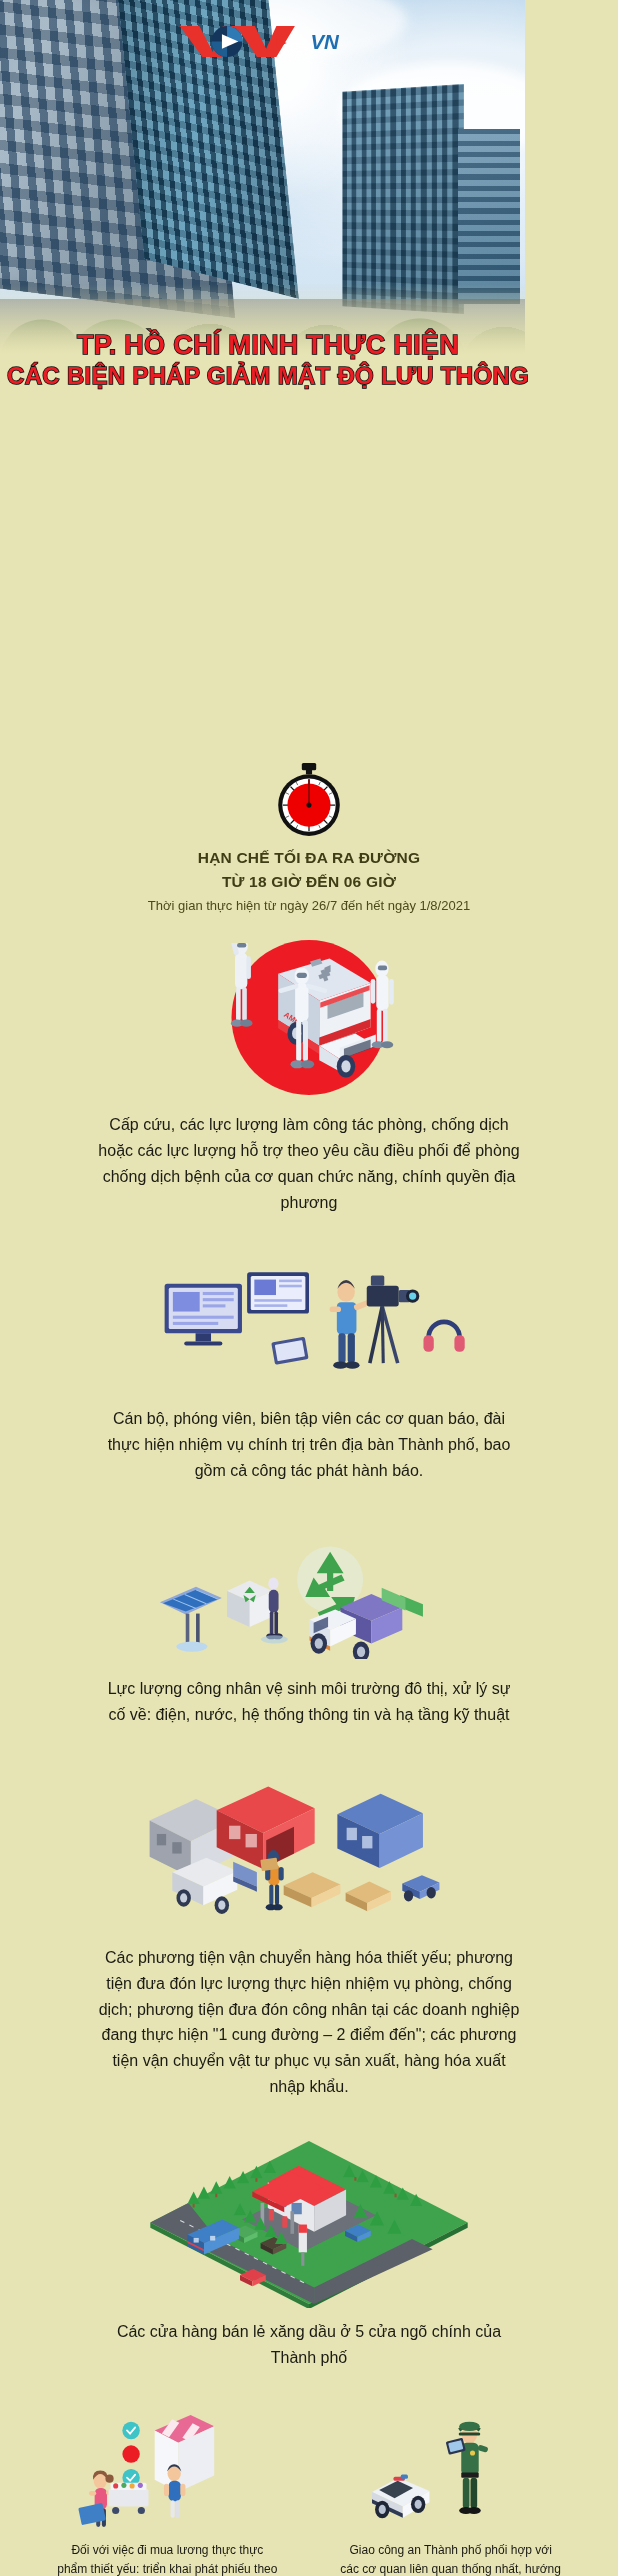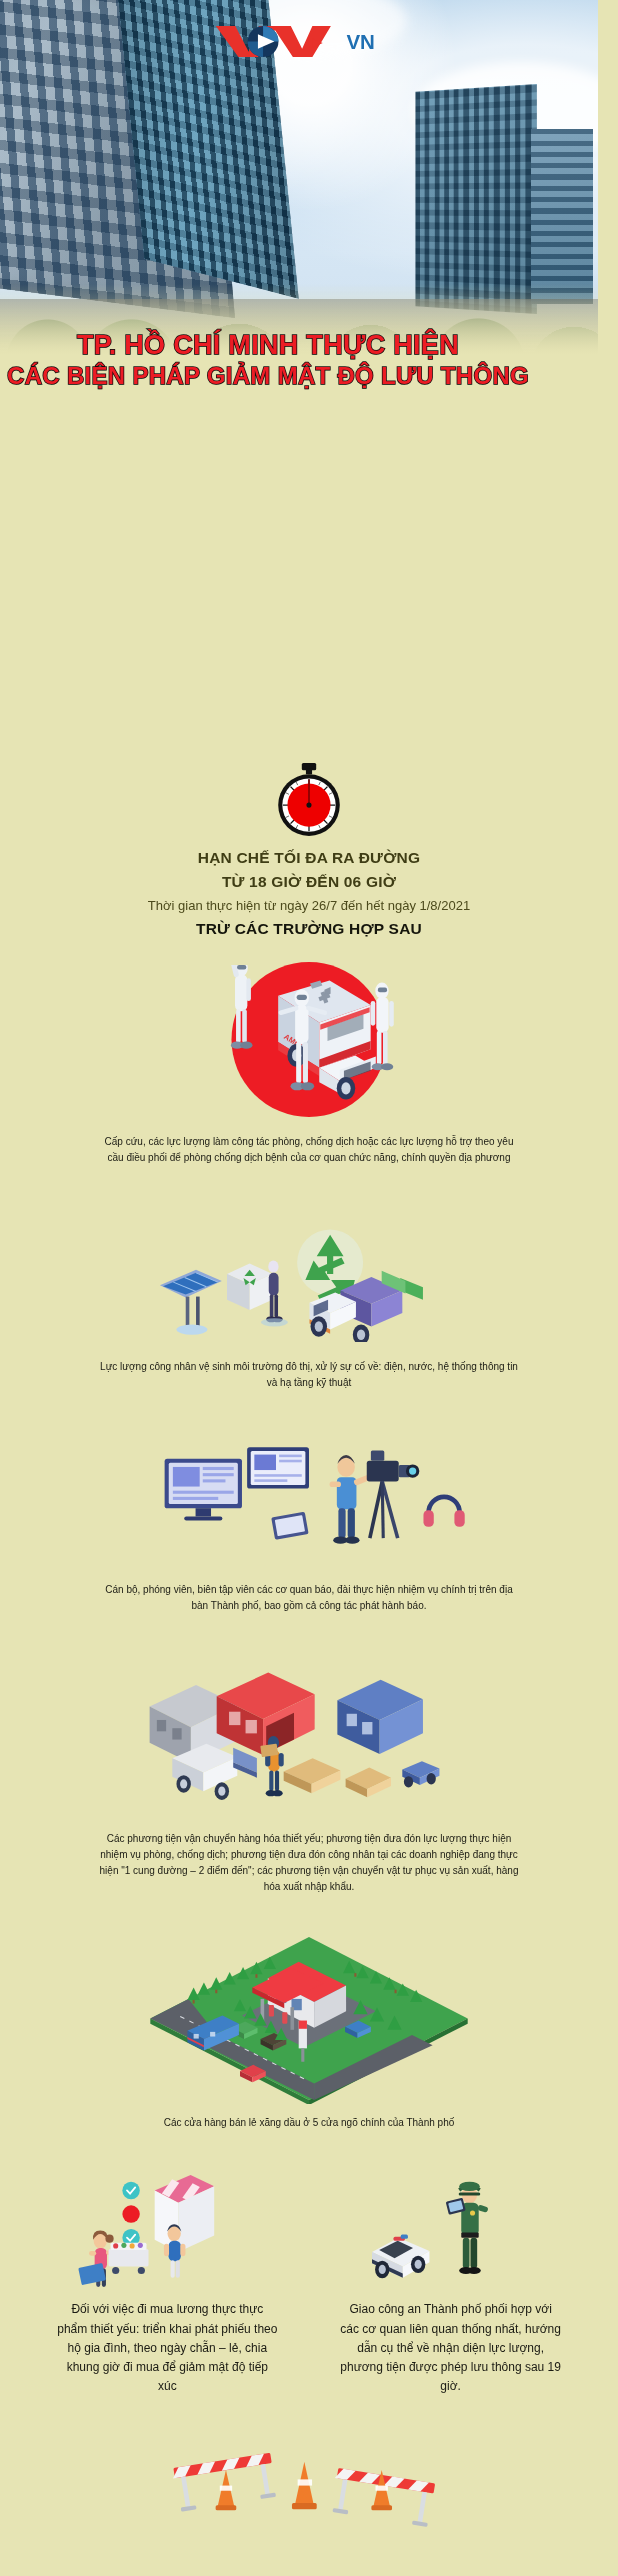--- a/index.html
+++ b/index.html
@@ -6,21 +6,21 @@
   html, body { background: #e6e4b4; }
   body {
     width: 618px;
     font-family: "Liberation Sans", "DejaVu Sans", sans-serif;
     color: #1d1d1b;
     -webkit-font-smoothing: antialiased;
   }
   .page { width: 618px; height: 2732px; position: relative; background: #e6e4b4; overflow: hidden; }
 
   
-  .hero { position: relative; width: 598px; height: 361px; overflow: hidden; }
+  .hero { position: relative; width: 525px; height: 361px; overflow: hidden; font-style: italic; }
   .sky {
     position: absolute; inset: 0;
     background:
       radial-gradient(circle at 52% 18%, rgba(255,255,255,.95) 0 9%, rgba(255,255,255,.0) 34%),
       radial-gradient(ellipse at 12% 10%, rgba(255,255,255,.8) 0 16%, rgba(255,255,255,0) 45%),
       radial-gradient(ellipse at 88% 30%, rgba(255,255,255,.75) 0 18%, rgba(255,255,255,0) 50%),
       linear-gradient(180deg,#9cc4e4 0%, #b9d6ee 38%, #d5e6f4 70%, #cfe0ef 100%);
   }
   .cloudA,.cloudB,.cloudC {
     position:absolute; background: rgba(255,255,255,.85); border-radius:50%; filter: blur(5.2px);
@@ -121,21 +121,21 @@
     font-size:13px; font-weight:400; color:#4c4a1c; margin-top:3.1px; line-height:1.5;
   }
   .lead h3 {
     font-size:15.5px; font-weight:800; color:#15150c; letter-spacing:0.2px; margin-top:4.1px;
     text-transform:uppercase;
   }
 
   
   .section { width:618px; padding: 0 52px; text-align:center; }
   .caption {
-    font-size:10px; line-height:1.62; color:#1b1b13; font-weight:400;
+    font-size:16px; line-height:1.62; color:#1b1b13; font-weight:400;
     max-width: 422px; margin: 0 auto;
   }
   .art { width:100%; display:flex; justify-content:center; align-items:flex-end; }
 
   
   .amb-wrap { position:relative; width:289px; height:155px; }
   .amb-circle {
     position:absolute; left:50%; top:0; transform:translateX(-50%);
     width:155px; height:155px; border-radius:50%; background:#ed1c24;
   }
@@ -240,21 +240,20 @@
       <circle cx="66" cy="84" r="42" fill="#ee0000"></circle>
       <line x1="66" y1="84" x2="66" y2="34" stroke="#7b0000" stroke-width="3"></line>
       <circle cx="66" cy="84" r="5" fill="#111"></circle>
     </svg>
   </div>
 
   <div class="lead">
     <h2>HẠN CHẾ TỐI ĐA RA ĐƯỜNG</h2>
     <h2>TỪ 18 GIỜ ĐẾN 06 GIỜ</h2>
     <div class="sub">Thời gian thực hiện từ ngày 26/7 đến hết ngày 1/8/2021</div>
-    <h3>TRỪ CÁC TRƯỜNG HỢP SAU</h3>
   </div>
 
   <div class="section" style="margin-top:24px">
     <div class="art">
       <div class="amb-wrap">
         <div class="amb-circle"></div>
         <div class="amb-inner">
           <svg width="216" height="149" viewBox="0 0 420 290" aria-hidden="true">
 
             <g>
@@ -324,91 +323,20 @@
             </g>
           </svg>
         </div>
       </div>
     </div>
     <p class="caption" style="margin-top:17.5px">Cấp cứu, các lực lượng làm công tác phòng, chống dịch hoặc các lực lượng hỗ trợ theo yêu cầu điều phối để phòng chống dịch bệnh của cơ quan chức năng, chính quyền địa phương</p>
   </div>
 
   <div class="section" style="margin-top:46px">
     <div class="art">
-      <div class="san-wrap">
-        <svg width="361" height="129" viewBox="0 0 700 250" aria-hidden="true">
-
-          <g transform="translate(60,100)">
-            <polygon points="0,40 70,10 120,32 50,64" fill="#8fa8d8"></polygon>
-            <polygon points="6,42 70,16 112,34 50,58" fill="#2f6fbd"></polygon>
-            <g stroke="#9dc4ef" stroke-width="2">
-              <line x1="26" y1="34" x2="70" y2="52"></line>
-              <line x1="48" y1="25" x2="90" y2="43"></line>
-              <line x1="70" y1="16" x2="112" y2="34"></line>
-            </g>
-            <rect x="50" y="62" width="7" height="60" fill="#5a6480"></rect>
-            <rect x="70" y="62" width="7" height="60" fill="#4a5470"></rect>
-            <ellipse cx="62" cy="126" rx="30" ry="10" fill="#bcd8ee"></ellipse>
-          </g>
-
-          <g transform="translate(190,92)">
-            <polygon points="0,26 44,6 88,26 44,46" fill="#e8eaee"></polygon>
-            <polygon points="0,26 44,46 44,96 0,76" fill="#cfd4db"></polygon>
-            <polygon points="44,46 88,26 88,76 44,96" fill="#eef0f3"></polygon>
-            <g fill="#3fa34d">
-              <polygon points="44,18 54,30 34,30"></polygon>
-              <polygon points="32,34 44,42 36,48"></polygon>
-              <polygon points="56,34 44,42 52,48"></polygon>
-            </g>
-          </g>
-
-          <g transform="translate(320,26)">
-            <circle cx="70" cy="70" r="64" fill="#e3efe4" opacity=".55"></circle>
-            <g fill="#3fa34d">
-              <polygon points="70,16 96,58 76,58 76,92 64,92 64,58 44,58"></polygon>
-              <polygon points="22,104 70,104 60,88 98,72 92,60 48,80 38,66"></polygon>
-              <polygon points="118,104 72,104 82,118 46,134 52,146 114,120"></polygon>
-            </g>
-          </g>
-
-          <g transform="translate(410,110)">
-            <polygon points="0,40 60,14 120,40 60,66" fill="#7f77c4"></polygon>
-            <polygon points="0,40 60,66 60,110 0,84" fill="#5d56a0"></polygon>
-            <polygon points="60,66 120,40 120,84 60,110" fill="#8c84d4"></polygon>
-            <polygon points="116,16 160,34 160,58 116,40" fill="#4cb05a"></polygon>
-            <polygon points="80,2 126,22 126,46 80,26" fill="#6ec277"></polygon>
-
-            <polygon points="-60,64 -10,44 30,62 -20,84" fill="#eff2f7"></polygon>
-            <polygon points="-60,64 -20,84 -20,116 -60,96" fill="#dde3ec"></polygon>
-            <polygon points="-20,84 30,62 30,92 -20,116" fill="#f6f8fb"></polygon>
-            <polygon points="-52,70 -24,58 -24,78 -52,90" fill="#3b4a74" opacity=".8"></polygon>
-            <polygon points="-60,96 -20,116 -20,124 -60,104" fill="#e0863d"></polygon>
-            <ellipse cx="-42" cy="110" rx="16" ry="20" fill="#2c3553"></ellipse>
-            <ellipse cx="-42" cy="110" rx="8" ry="10" fill="#b9c3d4"></ellipse>
-            <ellipse cx="40" cy="126" rx="16" ry="20" fill="#2c3553"></ellipse>
-            <ellipse cx="40" cy="126" rx="8" ry="10" fill="#b9c3d4"></ellipse>
-          </g>
-
-          <g transform="translate(268,96)">
-            <ellipse cx="12" cy="8" rx="10" ry="12" fill="#e8e4f2"></ellipse>
-            <rect x="3" y="20" width="19" height="44" rx="9" fill="#4a4a7a"></rect>
-            <rect x="5" y="62" width="7" height="44" rx="3.5" fill="#3d3d66"></rect>
-            <rect x="14" y="62" width="7" height="44" rx="3.5" fill="#34345a"></rect>
-            <ellipse cx="8" cy="110" rx="10" ry="6" fill="#2b2b4d"></ellipse>
-            <ellipse cx="20" cy="110" rx="10" ry="6" fill="#2b2b4d"></ellipse>
-            <ellipse cx="14" cy="116" rx="26" ry="8" fill="#aecfe6" opacity=".6"></ellipse>
-          </g>
-        </svg>
-      </div>
-    </div>
-    <p class="caption" style="margin-top:17.5px">Lực lượng công nhân vệ sinh môi trường đô thị, xử lý sự cố về: điện, nước, hệ thống thông tin và hạ tầng kỹ thuật</p>
-  </div>
-
-  <div class="section" style="margin-top:46px">
-    <div class="art">
       <div class="media-wrap">
         <svg width="330" height="129" viewBox="0 0 640 250" aria-hidden="true">
 
           <rect x="40" y="42" width="150" height="96" rx="5" fill="#3b4a8c"></rect>
           <rect x="48" y="50" width="134" height="80" rx="3" fill="#d7dcf3"></rect>
           <rect x="56" y="58" width="52" height="38" fill="#7f8de0"></rect>
           <rect x="114" y="58" width="60" height="6" fill="#9aa6e8"></rect>
           <rect x="114" y="70" width="60" height="6" fill="#9aa6e8"></rect>
           <rect x="114" y="82" width="44" height="6" fill="#9aa6e8"></rect>
           <rect x="56" y="104" width="118" height="6" fill="#9aa6e8"></rect>
@@ -451,20 +379,91 @@
             <rect x="-6" y="30" width="20" height="32" rx="9" fill="#e05a74"></rect>
             <rect x="54" y="30" width="20" height="32" rx="9" fill="#e05a74"></rect>
           </g>
 
           <rect x="250" y="150" width="66" height="44" rx="4" fill="#46548f" transform="rotate(-10 283 172)"></rect>
           <rect x="256" y="156" width="54" height="32" rx="2" fill="#dfe4f7" transform="rotate(-10 283 172)"></rect>
         </svg>
       </div>
     </div>
     <p class="caption" style="margin-top:15.5px">Cán bộ, phóng viên, biên tập viên các cơ quan báo, đài thực hiện nhiệm vụ chính trị trên địa bàn Thành phố, bao gồm cả công tác phát hành báo.</p>
+  </div>
+
+  <div class="section" style="margin-top:46px">
+    <div class="art">
+      <div class="san-wrap">
+        <svg width="361" height="129" viewBox="0 0 700 250" aria-hidden="true">
+
+          <g transform="translate(60,100)">
+            <polygon points="0,40 70,10 120,32 50,64" fill="#8fa8d8"></polygon>
+            <polygon points="6,42 70,16 112,34 50,58" fill="#2f6fbd"></polygon>
+            <g stroke="#9dc4ef" stroke-width="2">
+              <line x1="26" y1="34" x2="70" y2="52"></line>
+              <line x1="48" y1="25" x2="90" y2="43"></line>
+              <line x1="70" y1="16" x2="112" y2="34"></line>
+            </g>
+            <rect x="50" y="62" width="7" height="60" fill="#5a6480"></rect>
+            <rect x="70" y="62" width="7" height="60" fill="#4a5470"></rect>
+            <ellipse cx="62" cy="126" rx="30" ry="10" fill="#bcd8ee"></ellipse>
+          </g>
+
+          <g transform="translate(190,92)">
+            <polygon points="0,26 44,6 88,26 44,46" fill="#e8eaee"></polygon>
+            <polygon points="0,26 44,46 44,96 0,76" fill="#cfd4db"></polygon>
+            <polygon points="44,46 88,26 88,76 44,96" fill="#eef0f3"></polygon>
+            <g fill="#3fa34d">
+              <polygon points="44,18 54,30 34,30"></polygon>
+              <polygon points="32,34 44,42 36,48"></polygon>
+              <polygon points="56,34 44,42 52,48"></polygon>
+            </g>
+          </g>
+
+          <g transform="translate(320,26)">
+            <circle cx="70" cy="70" r="64" fill="#e3efe4" opacity=".55"></circle>
+            <g fill="#3fa34d">
+              <polygon points="70,16 96,58 76,58 76,92 64,92 64,58 44,58"></polygon>
+              <polygon points="22,104 70,104 60,88 98,72 92,60 48,80 38,66"></polygon>
+              <polygon points="118,104 72,104 82,118 46,134 52,146 114,120"></polygon>
+            </g>
+          </g>
+
+          <g transform="translate(410,110)">
+            <polygon points="0,40 60,14 120,40 60,66" fill="#7f77c4"></polygon>
+            <polygon points="0,40 60,66 60,110 0,84" fill="#5d56a0"></polygon>
+            <polygon points="60,66 120,40 120,84 60,110" fill="#8c84d4"></polygon>
+            <polygon points="116,16 160,34 160,58 116,40" fill="#4cb05a"></polygon>
+            <polygon points="80,2 126,22 126,46 80,26" fill="#6ec277"></polygon>
+
+            <polygon points="-60,64 -10,44 30,62 -20,84" fill="#eff2f7"></polygon>
+            <polygon points="-60,64 -20,84 -20,116 -60,96" fill="#dde3ec"></polygon>
+            <polygon points="-20,84 30,62 30,92 -20,116" fill="#f6f8fb"></polygon>
+            <polygon points="-52,70 -24,58 -24,78 -52,90" fill="#3b4a74" opacity=".8"></polygon>
+            <polygon points="-60,96 -20,116 -20,124 -60,104" fill="#e0863d"></polygon>
+            <ellipse cx="-42" cy="110" rx="16" ry="20" fill="#2c3553"></ellipse>
+            <ellipse cx="-42" cy="110" rx="8" ry="10" fill="#b9c3d4"></ellipse>
+            <ellipse cx="40" cy="126" rx="16" ry="20" fill="#2c3553"></ellipse>
+            <ellipse cx="40" cy="126" rx="8" ry="10" fill="#b9c3d4"></ellipse>
+          </g>
+
+          <g transform="translate(268,96)">
+            <ellipse cx="12" cy="8" rx="10" ry="12" fill="#e8e4f2"></ellipse>
+            <rect x="3" y="20" width="19" height="44" rx="9" fill="#4a4a7a"></rect>
+            <rect x="5" y="62" width="7" height="44" rx="3.5" fill="#3d3d66"></rect>
+            <rect x="14" y="62" width="7" height="44" rx="3.5" fill="#34345a"></rect>
+            <ellipse cx="8" cy="110" rx="10" ry="6" fill="#2b2b4d"></ellipse>
+            <ellipse cx="20" cy="110" rx="10" ry="6" fill="#2b2b4d"></ellipse>
+            <ellipse cx="14" cy="116" rx="26" ry="8" fill="#aecfe6" opacity=".6"></ellipse>
+          </g>
+        </svg>
+      </div>
+    </div>
+    <p class="caption" style="margin-top:17.5px">Lực lượng công nhân vệ sinh môi trường đô thị, xử lý sự cố về: điện, nước, hệ thống thông tin và hạ tầng kỹ thuật</p>
   </div>
 
   <div class="section" style="margin-top:46px">
     <div class="art">
       <div class="log-wrap">
         <svg width="361" height="155" viewBox="0 0 700 300" aria-hidden="true">
 
           <g transform="translate(40,30)">
             <polygon points="0,60 90,18 170,56 80,100" fill="#c6c9cf"></polygon>
             <polygon points="0,60 80,100 80,170 0,130" fill="#9ea3ad"></polygon>

